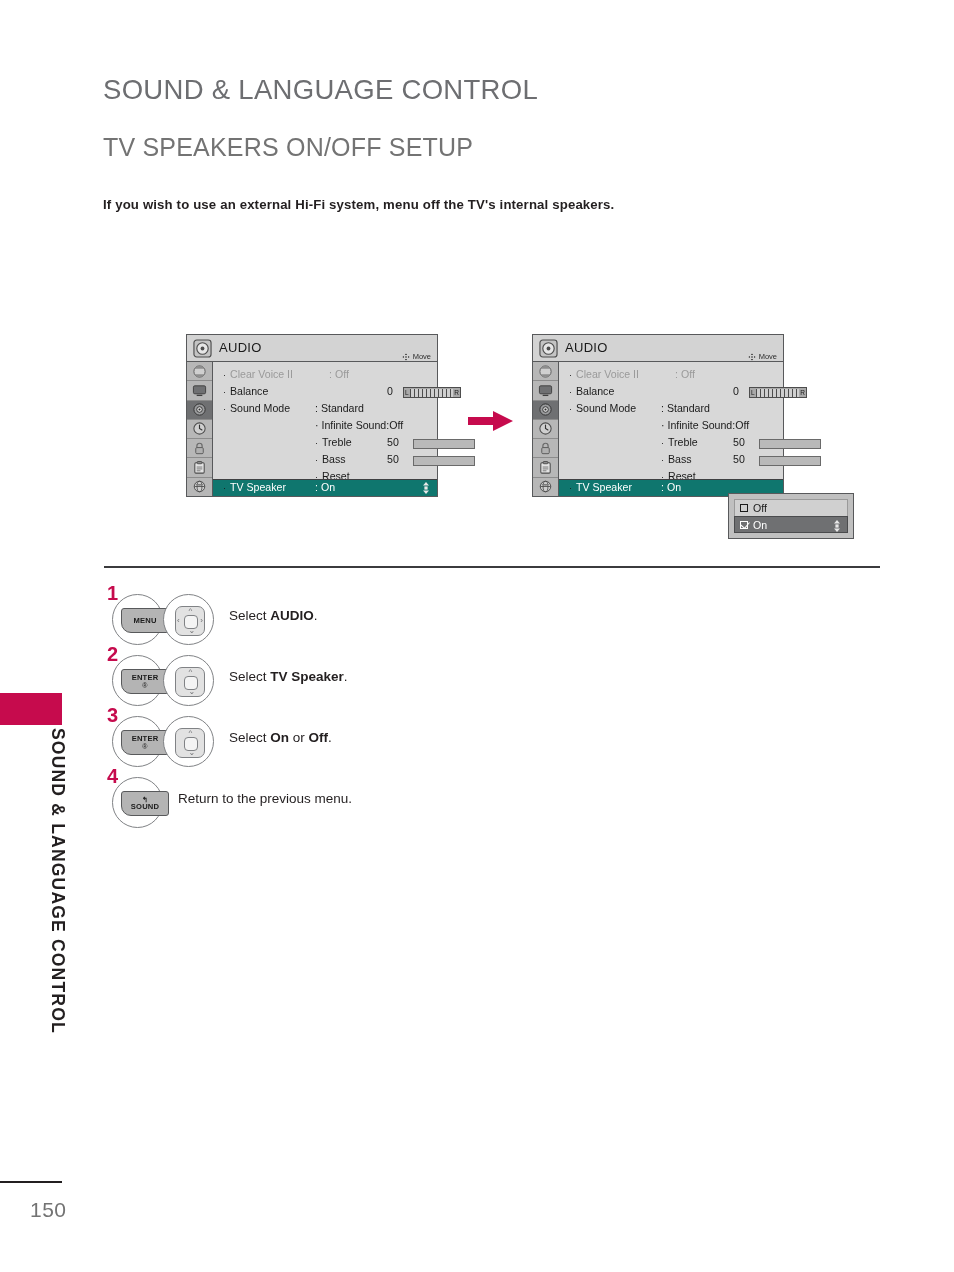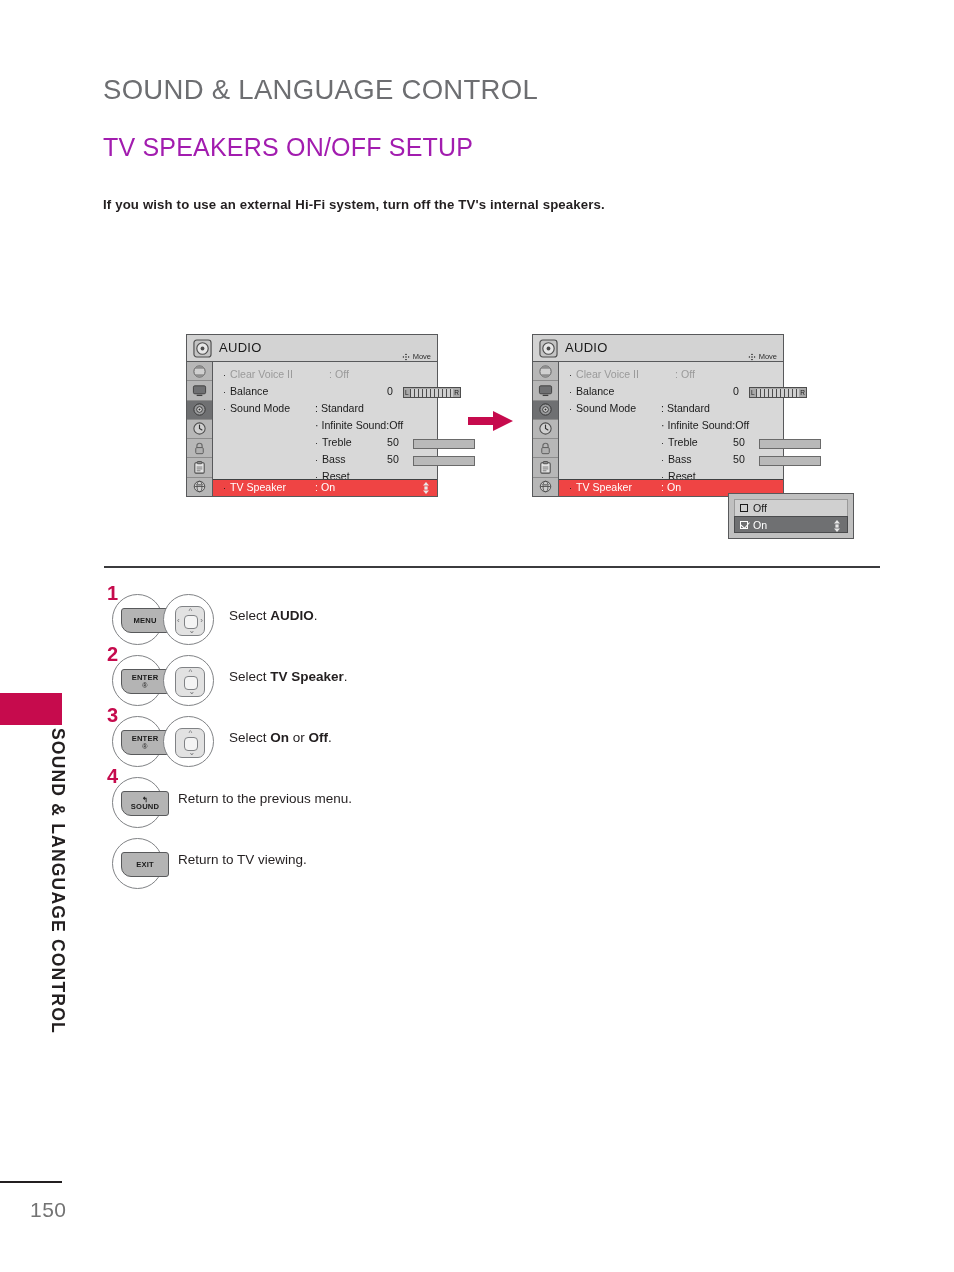--- a/index.html
+++ b/index.html
@@ -52,21 +52,21 @@
     left: 103px; top: 74px;
     font-size: 27.5px;
     color: #6d6e71;
     letter-spacing: 0.3px;
     white-space: nowrap;
   }
   .section-title {
     position: absolute;
     left: 103px; top: 133px;
     font-size: 25px;
-    color: #a21caf;
+    color: #737373;
     letter-spacing: 0.2px;
     white-space: nowrap;
   }
   .intro-text {
     position: absolute;
     left: 103px; top: 197px;
     font-size: 13.2px;
     font-weight: bold;
     color: #231f20;
     letter-spacing: 0.15px;
@@ -132,21 +132,21 @@
     white-space: nowrap;
   }
   .row .lbl { position: absolute; left: 10px; top: 1px; }
   .row .val { position: absolute; left: 116px; top: 1px; text-align: right; }
   .row .num { position: absolute; left: 174px; top: 1px; }
   .bullet { color: #1a1a1a; margin-right: 4px; font-size: 9px; }
 
   .row.dim .lbl, .row.dim .val { color: #9a9a9a; }
 
   .row.sel {
-    background: #ef4444;
+    background: #0f766e;
     color: #ffffff;
     border-top: 1px solid #3f4042;
   }
   .row.sel .lbl, .row.sel .val { color: #ffffff; }
 
   .bal-slider {
     position: absolute; left: 190px; top: 3px;
     width: 58px; height: 11px;
     background: #a9a9a9;
     border: 1px solid #4d4d4d;
@@ -293,21 +293,21 @@
 </head>
 <body>
 
 <div class="side-tab"></div>
 <div class="side-vertical-label">SOUND &amp; LANGUAGE CONTROL</div>
 <div class="footer-rule"></div>
 <div class="page-number">150</div>
 
 <div class="chapter-title">SOUND &amp; LANGUAGE CONTROL</div>
 <div class="section-title">TV SPEAKERS ON/OFF SETUP</div>
-<div class="intro-text">If you wish to use an external Hi-Fi system, turn off the TV's internal speakers.</div>
+<div class="intro-text">If you wish to use an external Hi-Fi system, menu off the TV's internal speakers.</div>
 
 <div class="osd osd-1">
   <div class="osd-head">
     <svg class="osd-head-icon" viewBox="0 0 20 20">
       <rect x="1" y="1" width="18" height="18" rx="3" fill="#c4c4c4" stroke="#4d4d4d" stroke-width="1.2"></rect>
       <circle cx="10" cy="10" r="6" fill="#e6e6e6" stroke="#4d4d4d" stroke-width="1.2"></circle>
       <circle cx="10" cy="10" r="2" fill="#4d4d4d"></circle>
     </svg>
     <div class="osd-head-title">AUDIO</div>
     <div class="osd-head-hints">
@@ -636,22 +636,14 @@
     <div class="step-num">4</div>
     <div class="btn-circle c1">
       <div class="key wide">
         <span style="font-size:7px;line-height:1;">↰</span>
         <span>SOUND</span>
       </div>
     </div>
     <div class="step-text nobtn2">Return to the previous menu.</div>
   </div>
 
-  <div class="step-row">
-    <div class="btn-circle c1">
-      <div class="key wide">
-        <span>EXIT</span>
-      </div>
-    </div>
-    <div class="step-text nobtn2">Return to TV viewing.</div>
-  </div>
 
 </div>
 
 </body></html>

